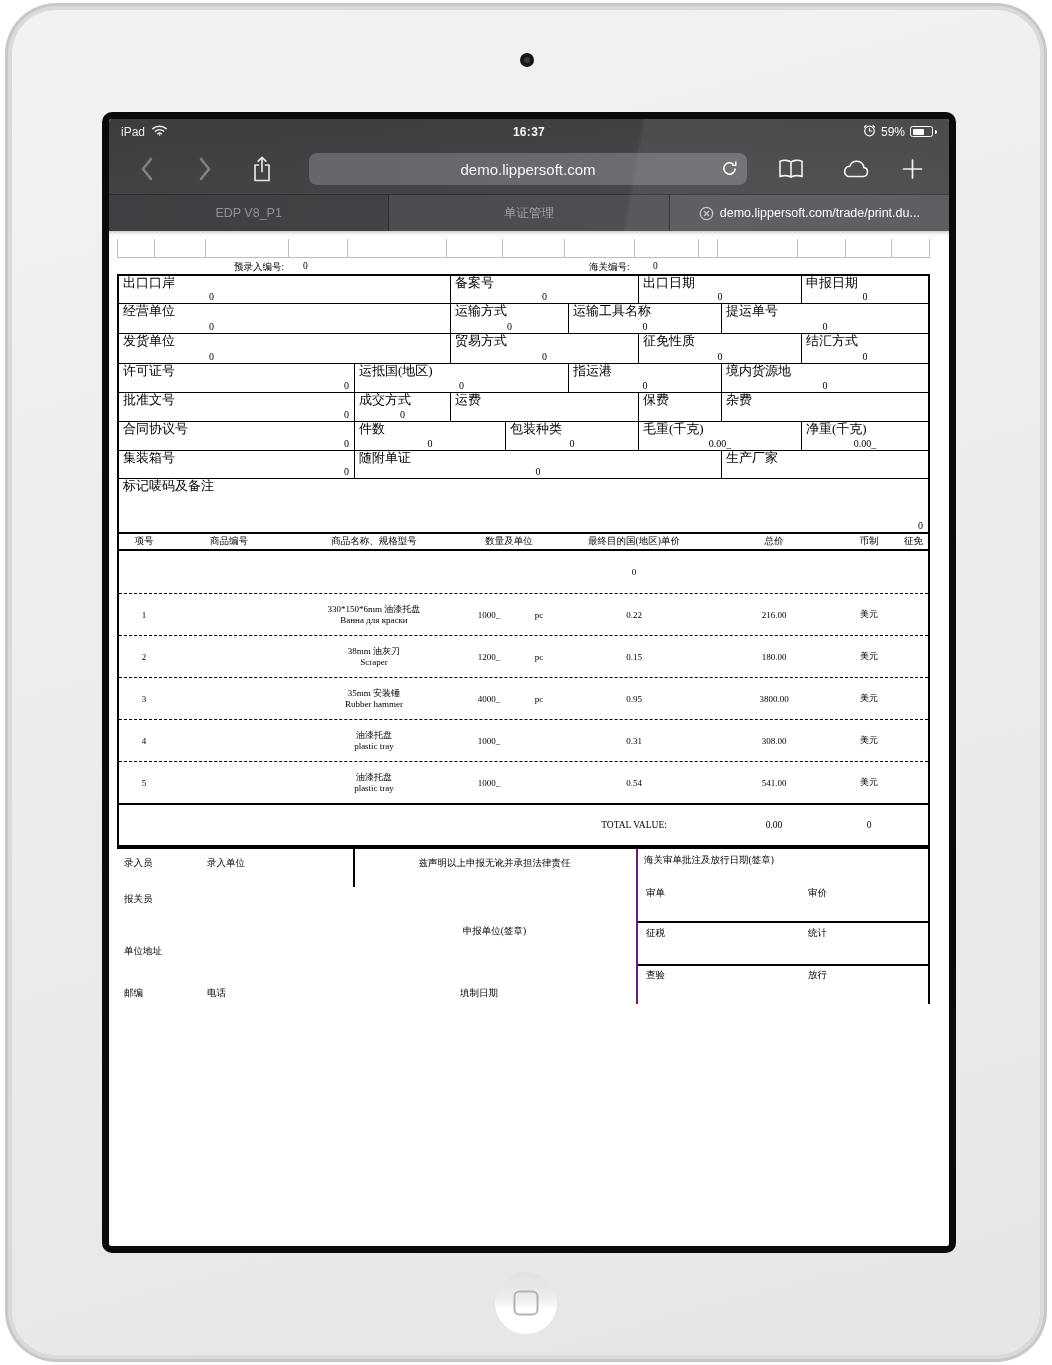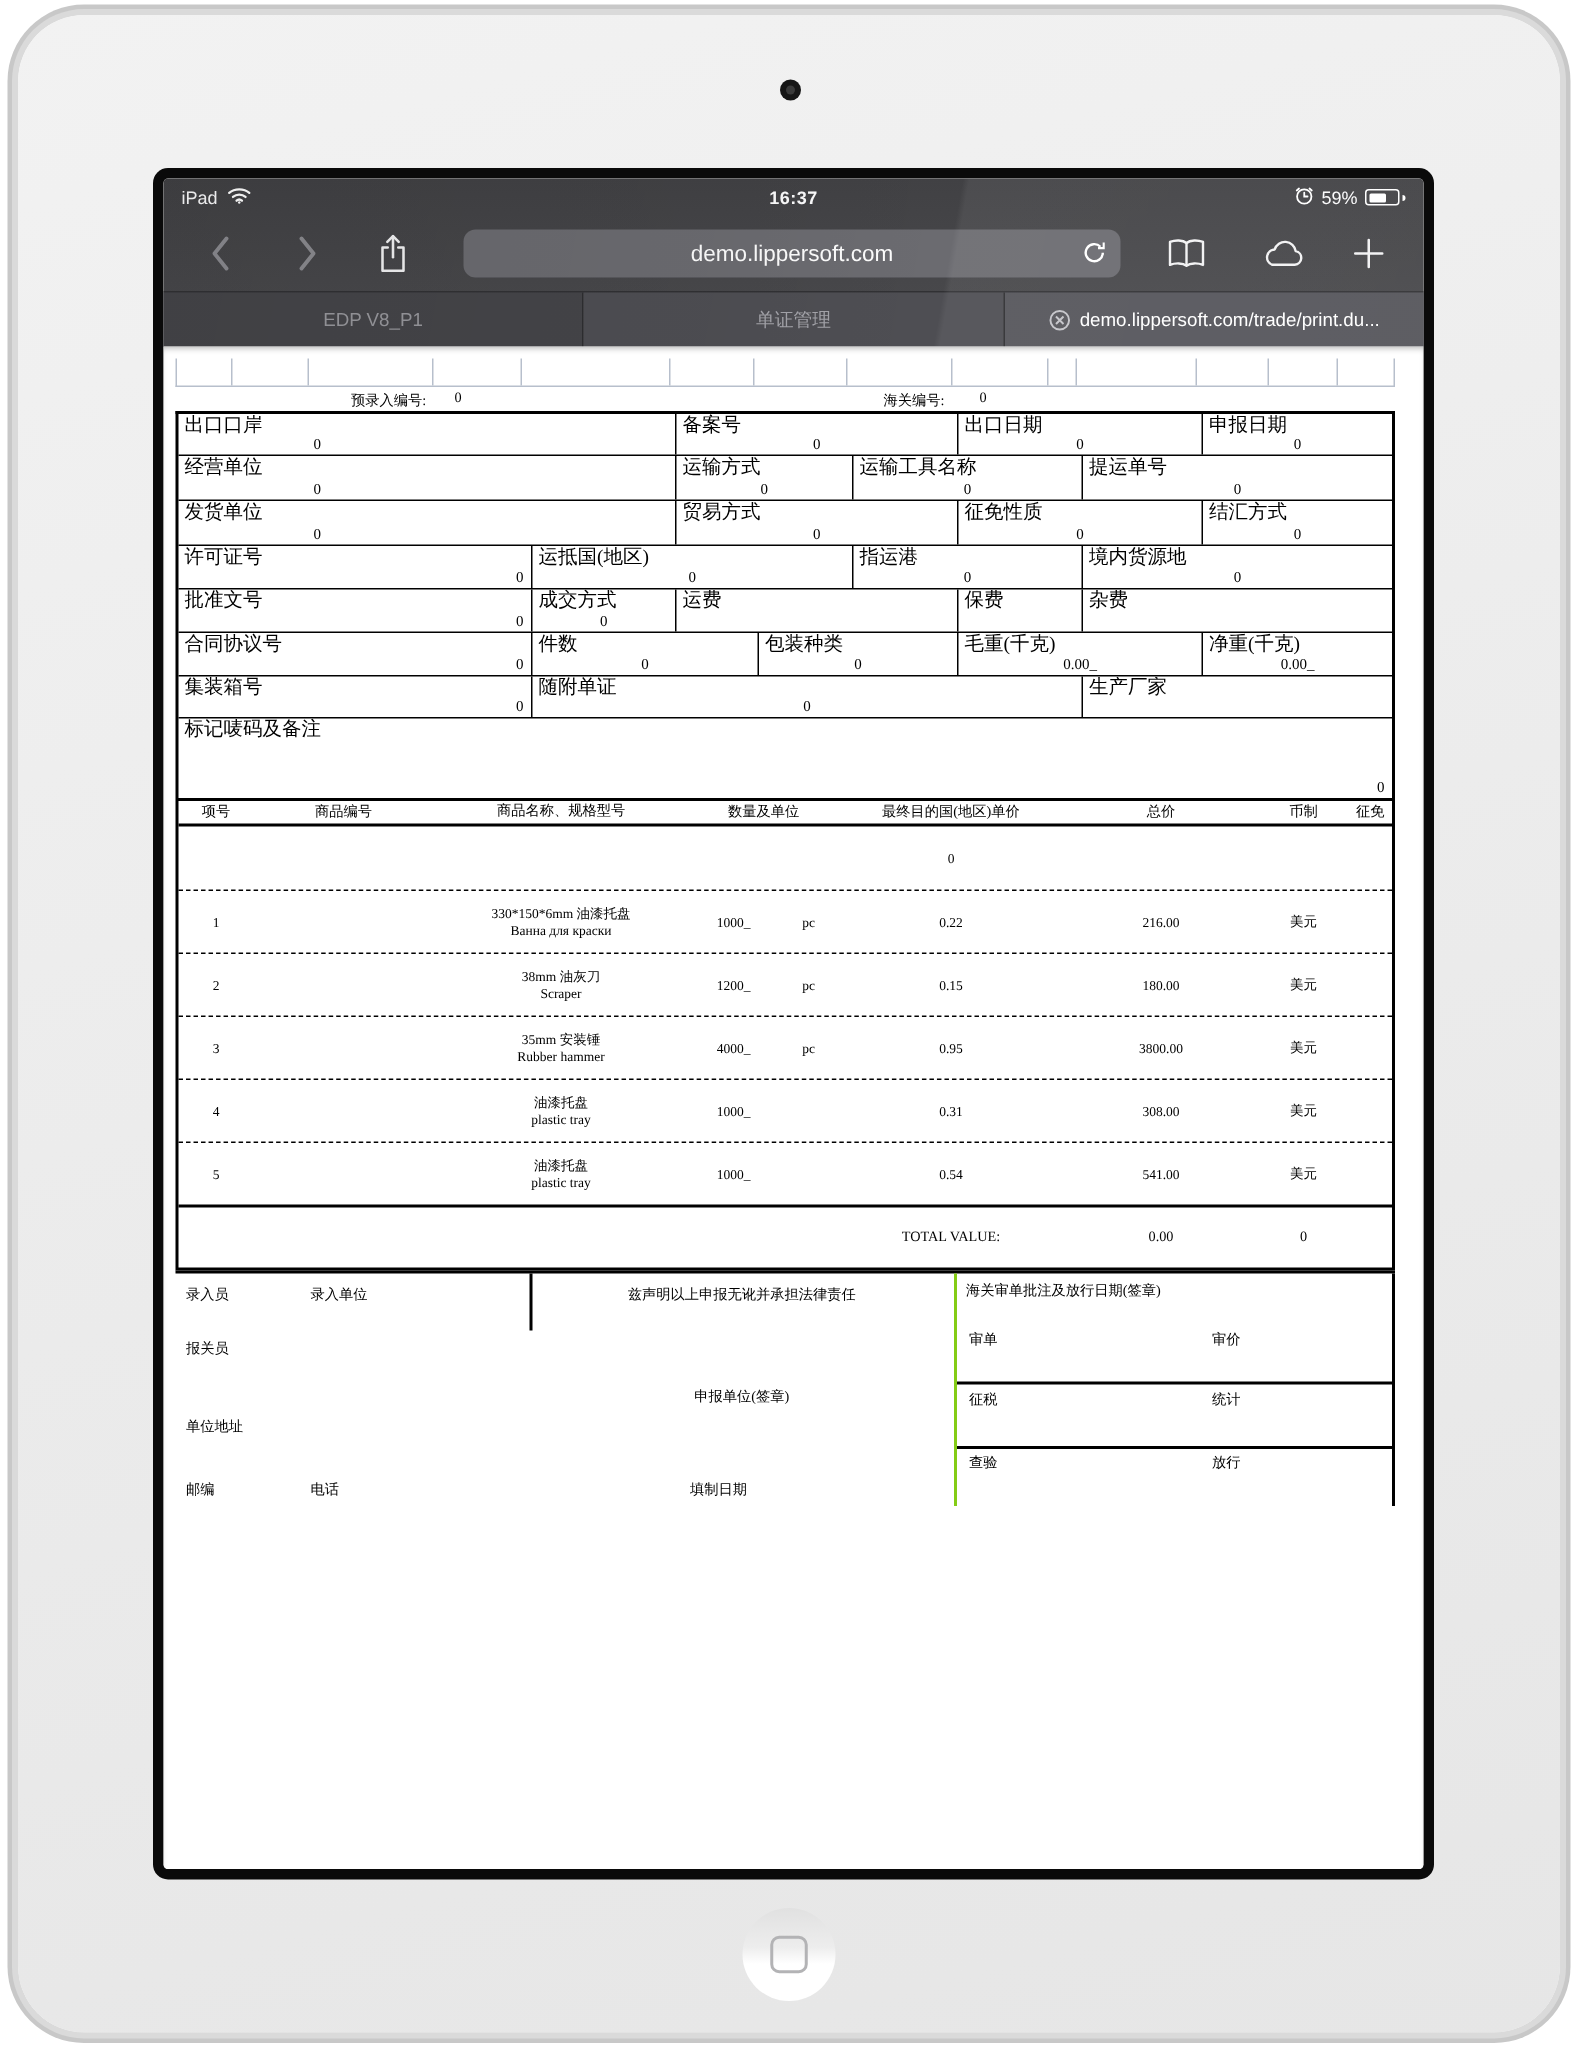--- a/index.html
+++ b/index.html
@@ -80,21 +80,21 @@
   .c6{width:150px}.c7{width:130px}.c8{width:60px}.c9{flex:1}
   .ch4{width:100px}
   .csp{width:440px}
 
   .tax{height:140px;border-right:2px solid #000;position:relative}
   .tax span{position:absolute;left:6px;top:4px;font-size:9.5px}
 
   .footer{position:relative;height:155px;border-top:2.5px solid #000;font-size:9.5px}
   .footer .ft{position:absolute;white-space:nowrap}
   .fdiv{position:absolute;left:236px;top:0;width:2px;height:38px;background:#000}
-  .fright{position:absolute;left:519px;top:0;width:294px;height:155px;border-left:2px solid #84cc16;border-right:2px solid #000}
+  .fright{position:absolute;left:519px;top:0;width:294px;height:155px;border-left:2px solid #701a75;border-right:2px solid #000}
   .fr-line{position:absolute;left:0;width:100%;height:2px;background:#000}
   .fmid-center{position:absolute;left:236px;width:283px;text-align:center}
 </style>
 </head>
 <body>
 
 <div class="stage">
   <div class="device"></div>
   <div class="camera">
       <i></i>

